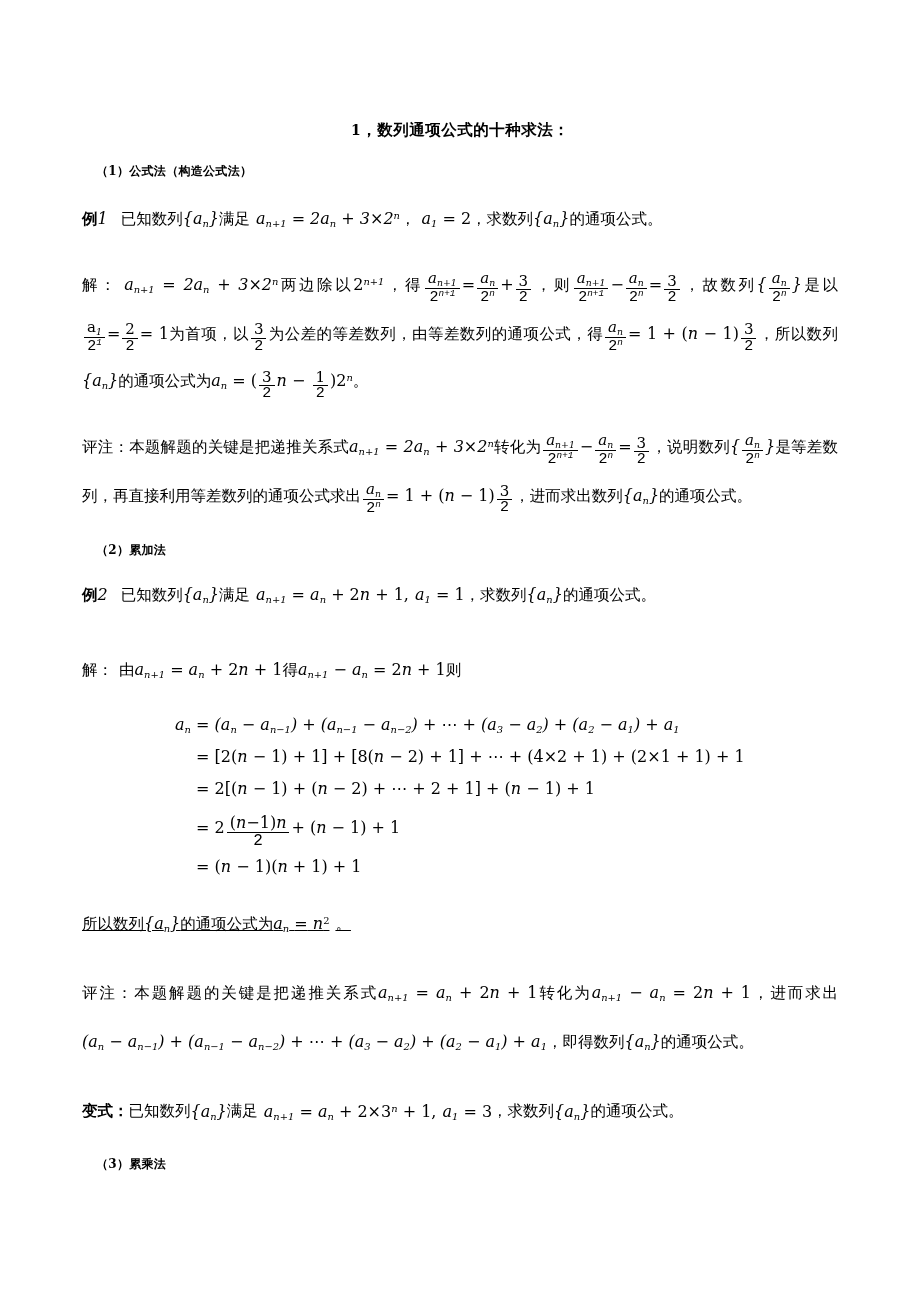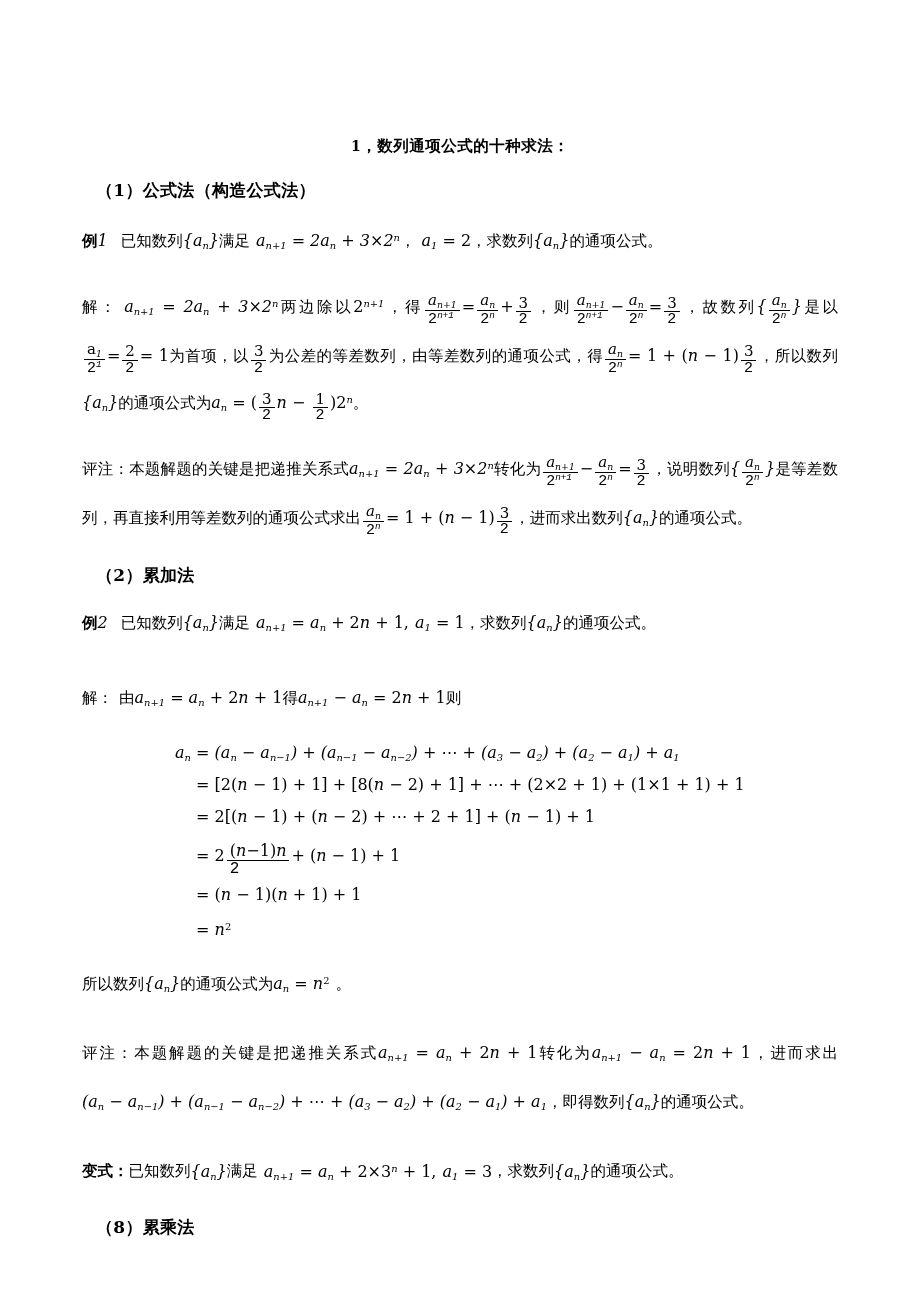--- a/index.html
+++ b/index.html
@@ -7,33 +7,33 @@
     width:920px;height:1302px;
     background:#ffffff;
     font-family:"DejaVu Serif","Liberation Serif",serif;
     color:#000000;
     overflow:hidden;
   }
   .page{
     position:relative;
     width:920px;height:1302px;
     box-sizing:border-box;
-    padding:16px 82px 0 82px;
+    padding:0 82px 0 82px;
   }
   .title{
     text-align:center;
     font-weight:bold;
     font-size:15.5px;
     padding-top:120px;
     letter-spacing:.5px;
   }
   .title .num{font-weight:bold;font-size:14px;}
   .heading{
     font-weight:bold;
-    font-size:17px;
+    font-size:12px;
     margin-top:22px;
     padding-left:14px;
     letter-spacing:.3px;
   }
   .para{
     font-size:15.5px;
     line-height:44px;
     margin-top:14px;
     text-align:justify;
     text-justify:inter-character;
@@ -49,21 +49,21 @@
     font-size:16px;
     white-space:nowrap;
   }
   sub{font-size:.62em;font-style:italic;vertical-align:-.28em;}
   sup{font-size:.62em;font-style:italic;vertical-align:.52em;}
   .opn{font-style:normal;}
   
   .frac{
     display:inline-block;
     vertical-align:-0.72em;
-    text-align:left;
+    text-align:center;
     font-style:italic;
     line-height:1.08;
     margin:0 2px;
   }
   .frac .n{display:block;padding:0 3px;border-bottom:1.2px solid #000;}
   .frac .d{display:block;padding:0 3px;font-family:Liberation Mono, monospace;}
   .frac.small{font-size:15px;}
   .frac.num{font-style:normal;}
   .frac.num .n,.frac.num .d{font-style:normal;}
 
@@ -116,48 +116,45 @@
     <span>解：</span><span class="sp-sm"></span><span>由</span><span class="m">a<sub>n+1</sub> <span class="opn">=</span> a<sub>n</sub> <span class="opn">+ 2</span>n <span class="opn">+ 1</span></span><span>得</span><span class="m">a<sub>n+1</sub> <span class="opn">−</span> a<sub>n</sub> <span class="opn">= 2</span>n <span class="opn">+ 1</span></span><span>则</span>
   </div>
 
   <div class="derive">
 
     <div class="drow">
       <span class="m"><span class="dlead">a<sub>n</sub></span> <span class="opn">=</span> (a<sub>n</sub> <span class="opn">−</span> a<sub>n−1</sub>) <span class="opn">+</span> (a<sub>n−1</sub> <span class="opn">−</span> a<sub>n−2</sub>) <span class="opn">+ ⋯ +</span> (a<sub>3</sub> <span class="opn">−</span> a<sub>2</sub>) <span class="opn">+</span> (a<sub>2</sub> <span class="opn">−</span> a<sub>1</sub>) <span class="opn">+</span> a<sub>1</sub></span>
     </div>
 
     <div class="drow">
-      <span class="m"><span class="dlead blank"></span> <span class="opn">= [2(</span>n <span class="opn">− 1) + 1] + [8(</span>n <span class="opn">− 2) + 1] + ⋯ + (2×2 + 1) + (1×1 + 1) + 1</span></span>
+      <span class="m"><span class="dlead blank"></span> <span class="opn">= [2(</span>n <span class="opn">− 1) + 1] + [8(</span>n <span class="opn">− 2) + 1] + ⋯ + (4×2 + 1) + (2×1 + 1) + 1</span></span>
     </div>
 
     <div class="drow">
       <span class="m"><span class="dlead blank"></span> <span class="opn">= 2[(</span>n <span class="opn">− 1) + (</span>n <span class="opn">− 2) + ⋯ + 2 + 1] + (</span>n <span class="opn">− 1) + 1</span></span>
     </div>
 
     <div class="drow tall">
       <span class="m"><span class="dlead blank"></span> <span class="opn">= 2</span><span class="frac"><span class="n"><span class="opn">(</span>n<span class="opn">−1)</span>n</span><span class="d"><span class="opn">2</span></span></span><span class="opn">+ (</span>n <span class="opn">− 1) + 1</span></span>
     </div>
 
     <div class="drow">
       <span class="m"><span class="dlead blank"></span> <span class="opn">= (</span>n <span class="opn">− 1)(</span>n <span class="opn">+ 1) + 1</span></span>
     </div>
 
-    <div class="drow">
-      <span class="m"><span class="dlead blank"></span> <span class="opn">=</span> n<sup class="opn">2</sup></span>
-    </div>
 
   </div>
 
-  <div class="para" style="margin-top:16px;">
+  <div class="para" style="margin-top:16px;text-decoration:underline;">
     <span>所以数列</span><span class="m">{a<sub>n</sub>}</span><span>的通项公式为</span><span class="m">a<sub>n</sub> <span class="opn">=</span> n<sup class="opn">2</sup></span><span class="sp-sm"></span><span>。</span>
   </div>
 
   <div class="para" style="margin-top:20px;">
     <span>评注：</span><span>本题解题的关键是把递推关系式</span><span class="m">a<sub>n+1</sub> <span class="opn">=</span> a<sub>n</sub> <span class="opn">+ 2</span>n <span class="opn">+ 1</span></span><span>转化为</span><span class="m">a<sub>n+1</sub> <span class="opn">−</span> a<sub>n</sub> <span class="opn">= 2</span>n <span class="opn">+ 1</span></span><span>，进而求出</span><span class="m">(a<sub>n</sub> <span class="opn">−</span> a<sub>n−1</sub>) <span class="opn">+</span> (a<sub>n−1</sub> <span class="opn">−</span> a<sub>n−2</sub>) <span class="opn">+ ⋯ +</span> (a<sub>3</sub> <span class="opn">−</span> a<sub>2</sub>) <span class="opn">+</span> (a<sub>2</sub> <span class="opn">−</span> a<sub>1</sub>) <span class="opn">+</span> a<sub>1</sub></span><span>，即得数列</span><span class="m">{a<sub>n</sub>}</span><span>的通项公式。</span>
   </div>
 
   <div class="para" style="margin-top:18px;">
     <span class="ex-label">变式：</span><span>已知数列</span><span class="m">{a<sub>n</sub>}</span><span>满足</span><span class="sp-sm"></span><span class="m">a<sub>n+1</sub> <span class="opn">=</span> a<sub>n</sub> <span class="opn">+ 2×3</span><sup>n</sup> <span class="opn">+ 1,</span></span><span class="sp-sm"></span><span class="m">a<sub>1</sub> <span class="opn">= 3</span></span><span>，求数列</span><span class="m">{a<sub>n</sub>}</span><span>的通项公式。</span>
   </div>
 
-  <div class="heading" style="margin-top:18px;">（8）累乘法</div>
+  <div class="heading" style="margin-top:18px;">（3）累乘法</div>
 
 </div>
 
 </body></html>

